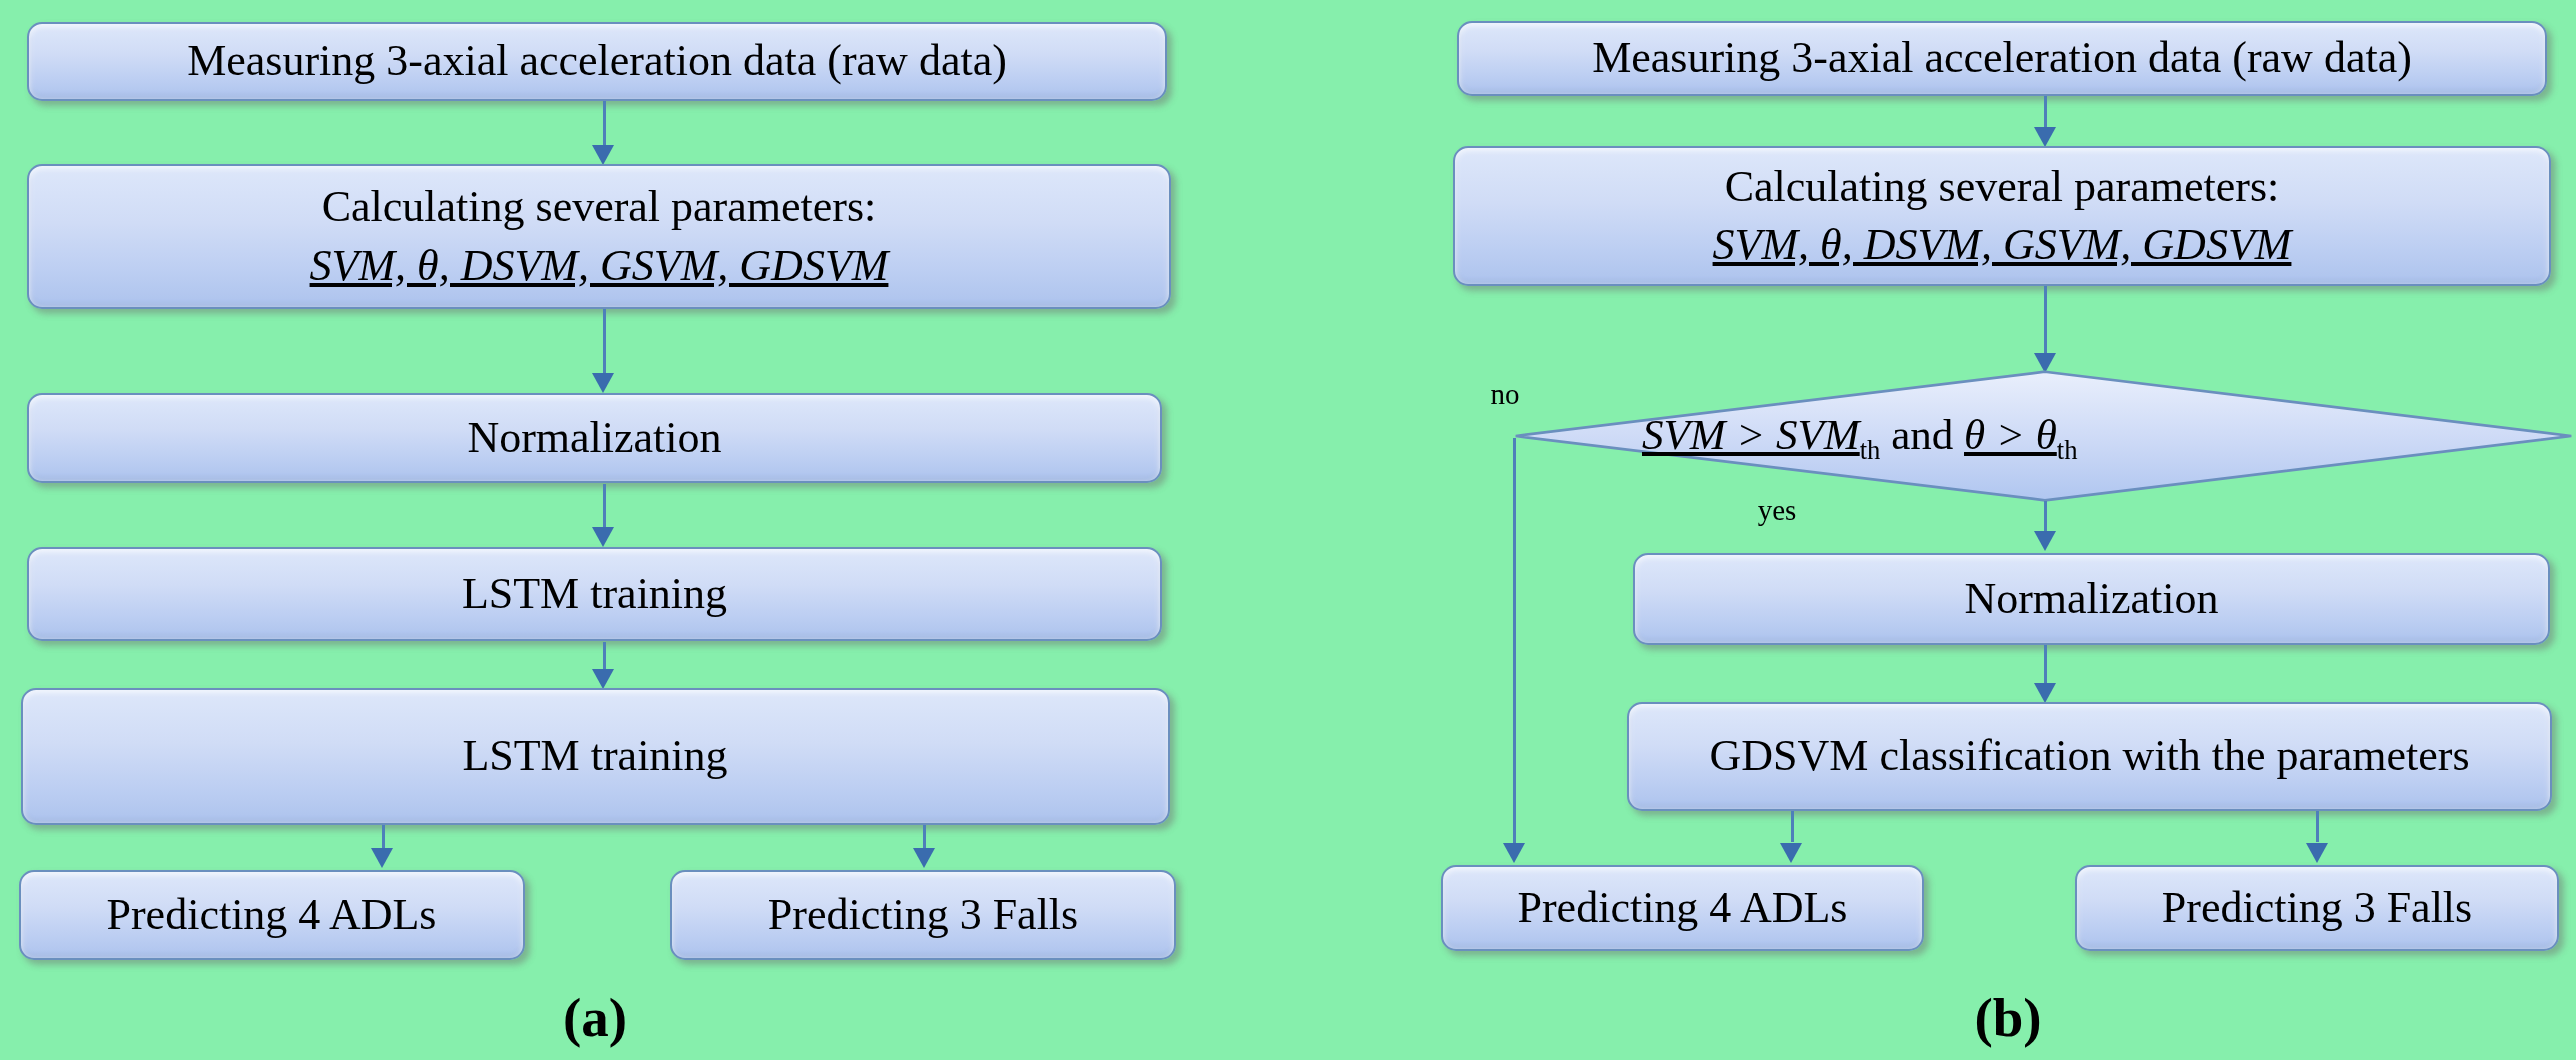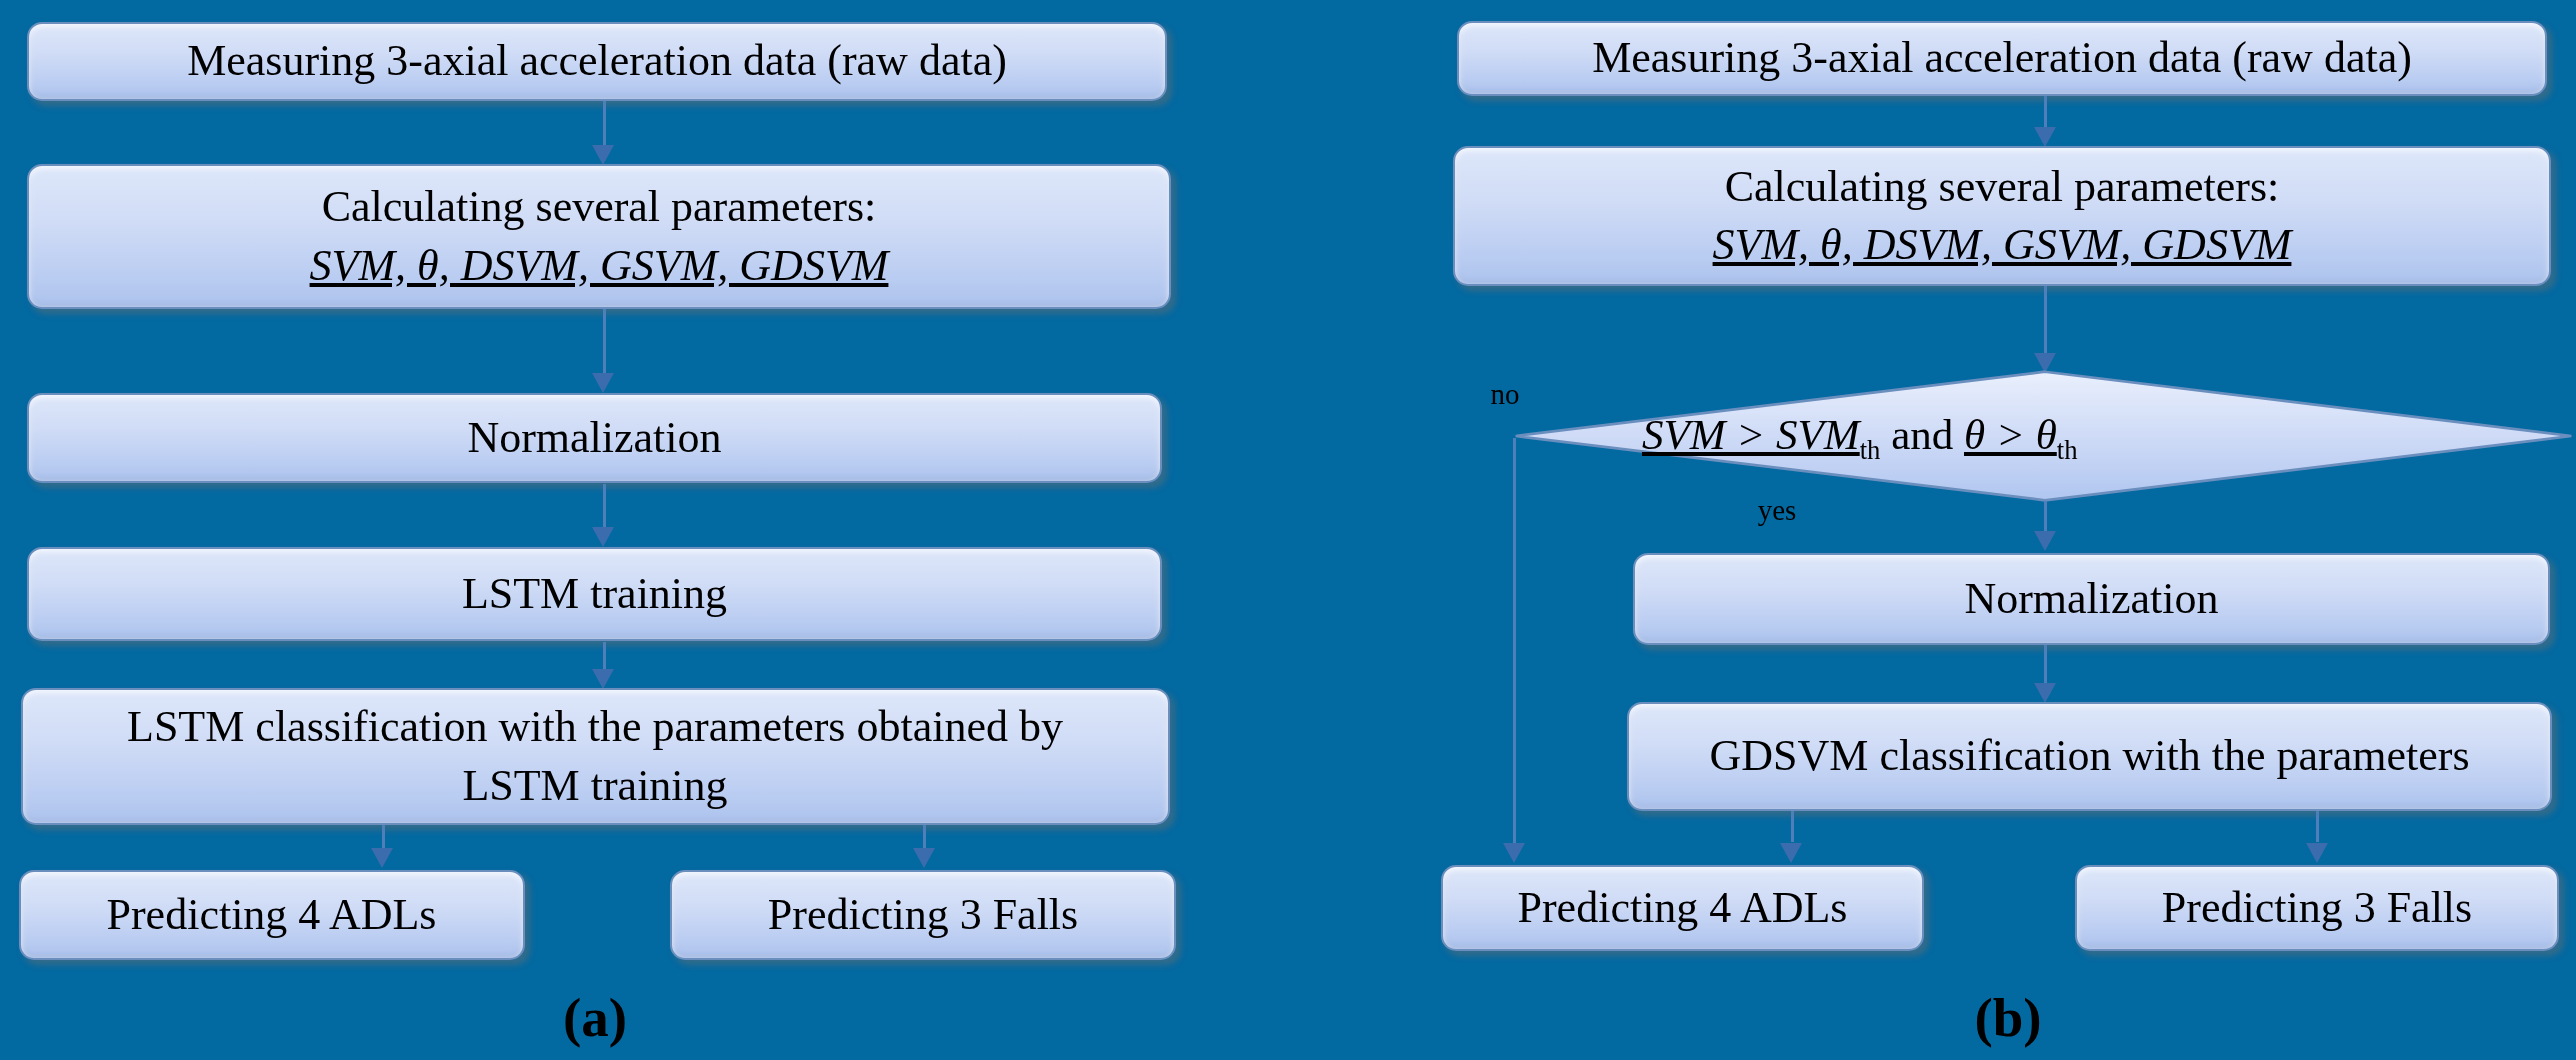--- a/index.html
+++ b/index.html
@@ -1,19 +1,19 @@
 <!DOCTYPE html>
 <html style="font-size:11px"><head>
 <meta charset="utf-8">
 <style>
   html,body{margin:0;padding:0;background:#ffffff;}
   #canvas{
     position:relative;
     width:2576px;height:1061px;
-    background:#0369a1;
+    background:#86efac;
     font-family:"Liberation Serif","DejaVu Serif",serif;
     color:#000;
     overflow:hidden;
   }
   .box{
     position:absolute;
     box-sizing:border-box;
     border:2.7px solid #6a8fbe;
     border-radius:15px;
     background:linear-gradient(180deg,#dde7fa 0%,#d0dcf6 40%,#bccef2 75%,#adc3ed 100%);
@@ -67,21 +67,20 @@
   <div class="ahead" style="left:592px;top:527px"></div>
 
   <div class="box" style="left:27px;top:547px;width:1135px;height:94px">
     <div class="bline">LSTM training</div>
   </div>
 
   <div class="vline" style="left:603px;top:642px;height:27px"></div>
   <div class="ahead" style="left:592px;top:669px"></div>
 
   <div class="box" style="left:20.5px;top:688px;width:1149px;height:137px">
-    <div class="bline">LSTM classification with the parameters obtained by</div>
     <div class="bline">LSTM training</div>
   </div>
 
   <div class="vline" style="left:382px;top:825px;height:23px"></div>
   <div class="ahead" style="left:371px;top:848px"></div>
   <div class="vline" style="left:923px;top:825px;height:23px"></div>
   <div class="ahead" style="left:913px;top:848px"></div>
 
   <div class="box" style="left:18.5px;top:870px;width:506px;height:90px">
     <div class="bline">Predicting 4 ADLs</div>

